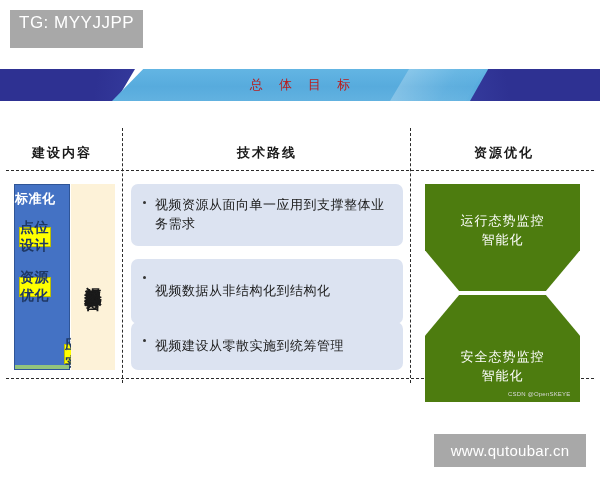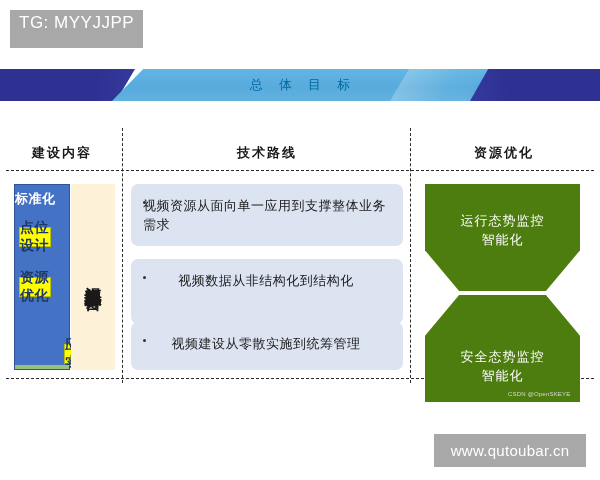--- a/index.html
+++ b/index.html
@@ -69,21 +69,21 @@
   }
   #banner-title {
     position: absolute;
     left: 0;
     top: 0;
     width: 600px;
     height: 32px;
     display: flex;
     align-items: center;
     justify-content: center;
-    color: #0369a1;
+    color: #b91c1c;
     font-size: 13px;
     letter-spacing: 6px;
     text-indent: 6px;
     font-family: "DejaVu Sans", "Liberation Sans", sans-serif;
   }
 
   
   .col-head {
     position: absolute;
     top: 143px;
@@ -199,21 +199,20 @@
   .bullet-card {
     position: absolute;
     left: 131px;
     width: 272px;
     background: #dce3f1;
     border-radius: 7px;
     box-sizing: border-box;
     padding: 9px 14px 9px 12px;
     display: flex;
     align-items: center;
-    flex-direction: column;
   }
   #card-0 { top: 184px; height: 62px; }
   #card-1 { top: 259px; height: 65px; }
   #card-2 { top: 322px; height: 48px; }
   .bullet-dot {
     width: 3px;
     height: 3px;
     background: #333333;
     border-radius: 50%;
     flex: 0 0 auto;

